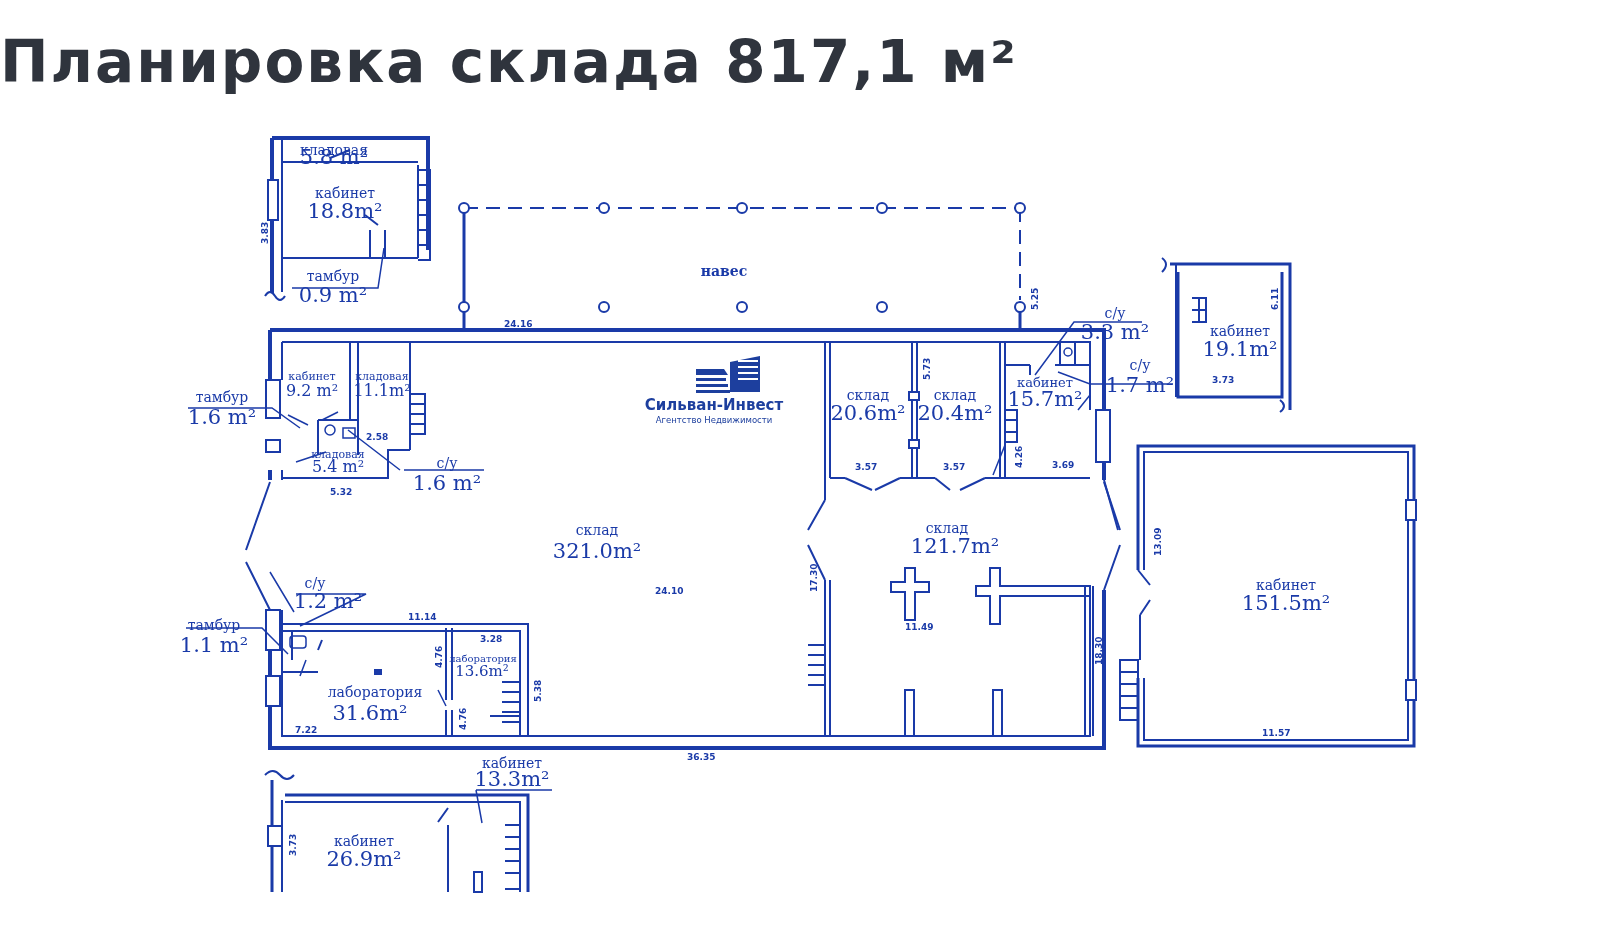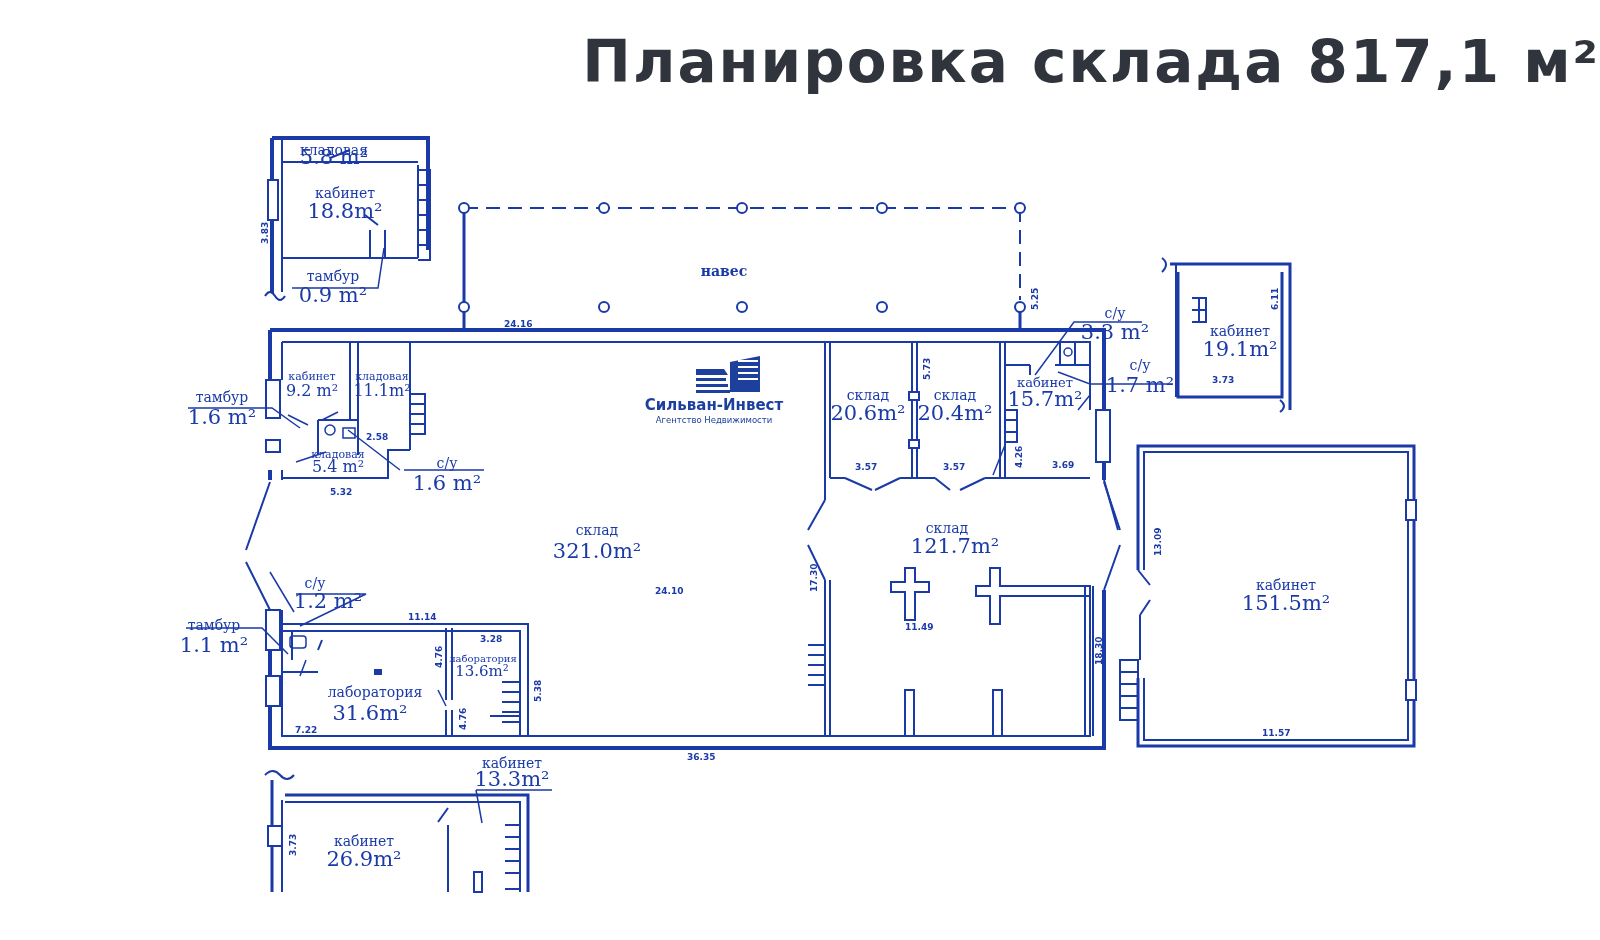--- a/index.html
+++ b/index.html
@@ -1,17 +1,17 @@
 <!DOCTYPE html>
 <html><head>
 <meta charset="utf-8">
 <style>
   html,body{margin:0;padding:0;background:#ffffff;}
   body{width:1600px;height:940px;position:relative;overflow:hidden;font-family:"DejaVu Serif",serif;}
-  .title{position:absolute;left:0;top:28px;width:1600px;text-align:right;font-family:"DejaVu Sans",sans-serif;font-weight:bold;font-size:58px;color:#2f343d;letter-spacing:2px;}
+  .title{position:absolute;left:0;top:28px;width:1600px;text-align:left;font-family:"DejaVu Sans",sans-serif;font-weight:bold;font-size:58px;color:#2f343d;letter-spacing:2px;}
   svg.plan{position:absolute;left:0;top:0;}
   .lbl{font-family:"DejaVu Serif",serif;fill:#1a3aa8;}
   .rn{font-size:14px;}
   .ra{font-size:21px;}
   .dim{font-family:"DejaVu Sans",sans-serif;font-weight:bold;font-size:9px;fill:#1a3aa8;}
   .w{stroke:#1a3aa8;fill:none;}
   .logo-name{font-family:"DejaVu Sans",sans-serif;font-weight:bold;font-size:15px;fill:#1d3f9e;}
   .logo-sub{font-family:"DejaVu Sans",sans-serif;font-size:8.5px;fill:#1d3f9e;}
 </style>
 </head>

